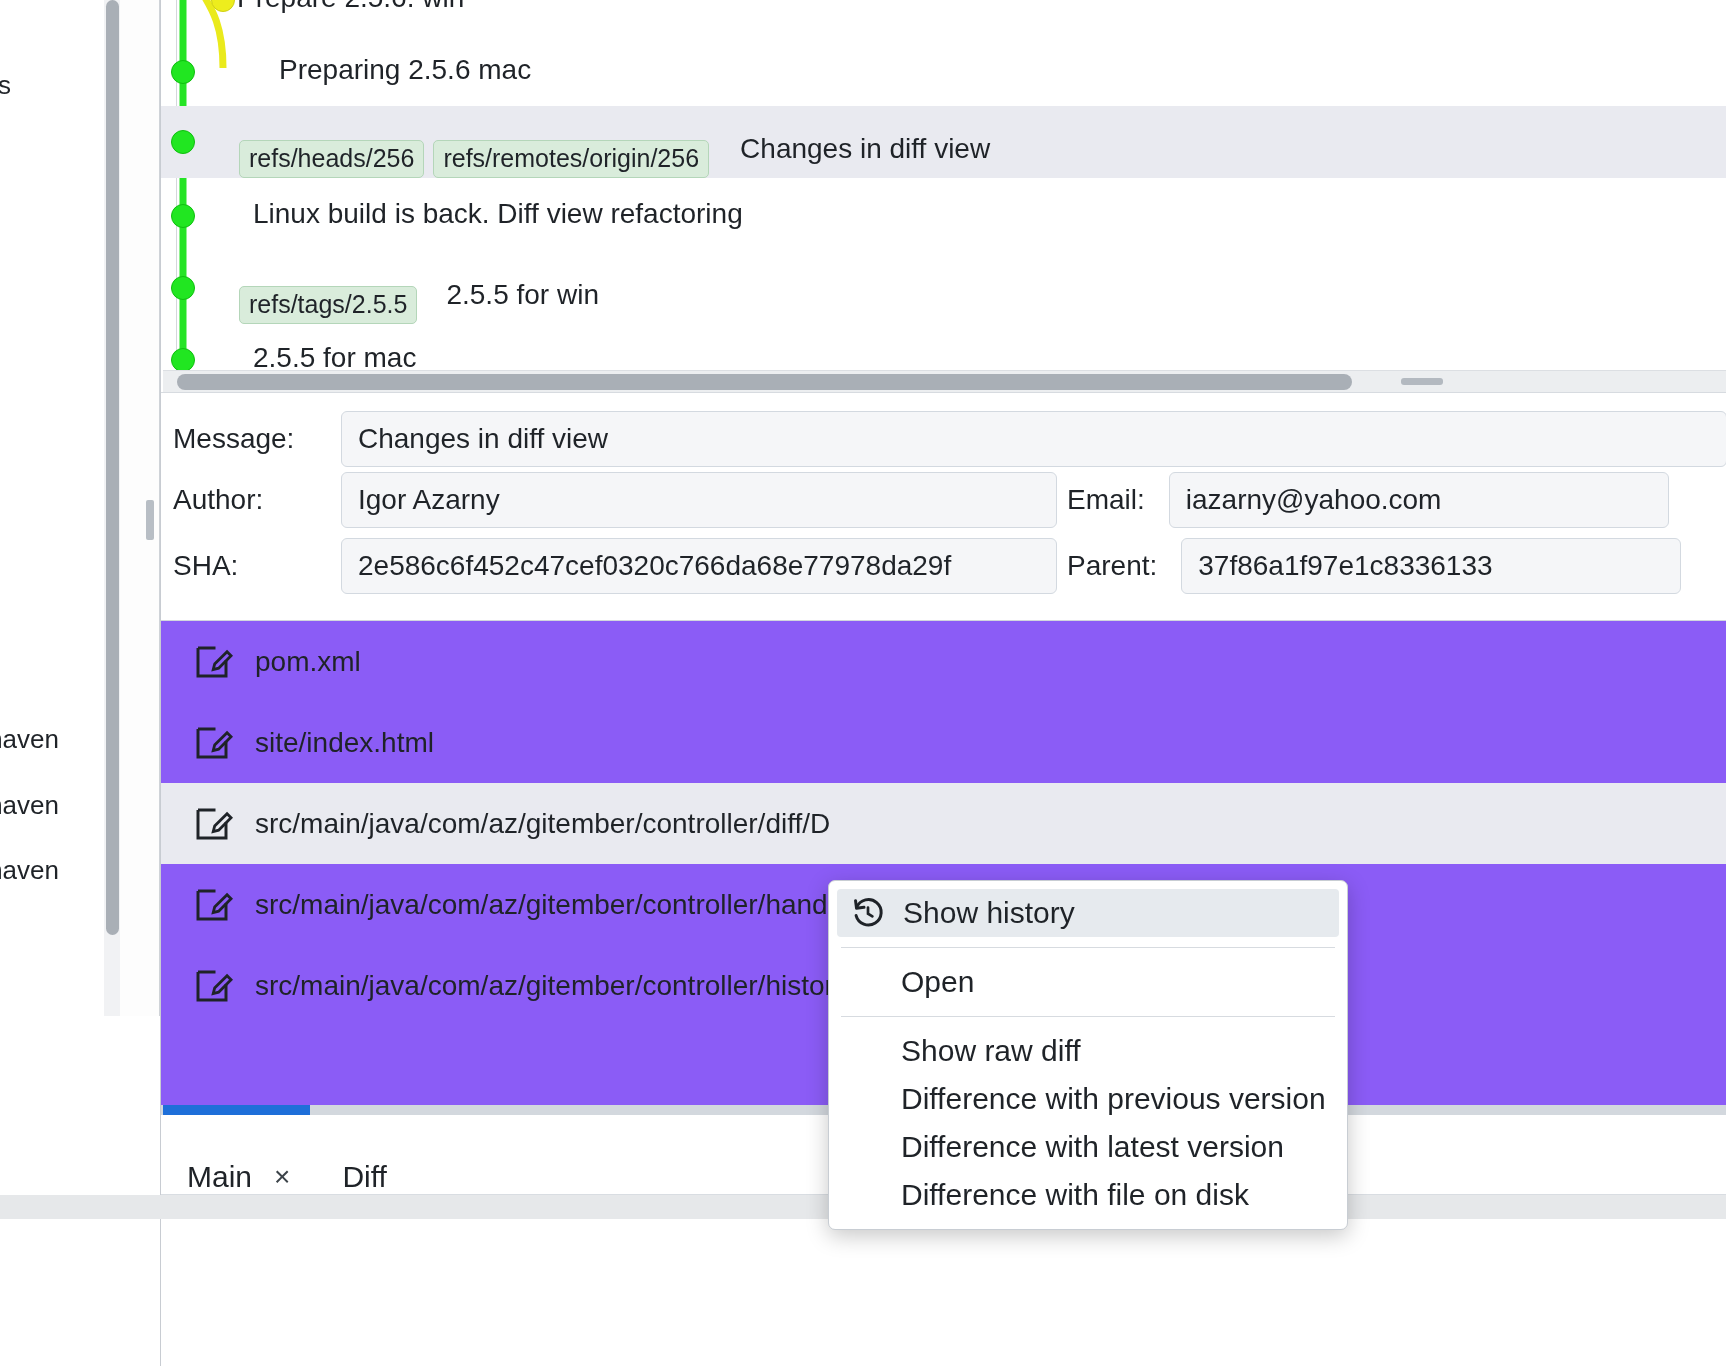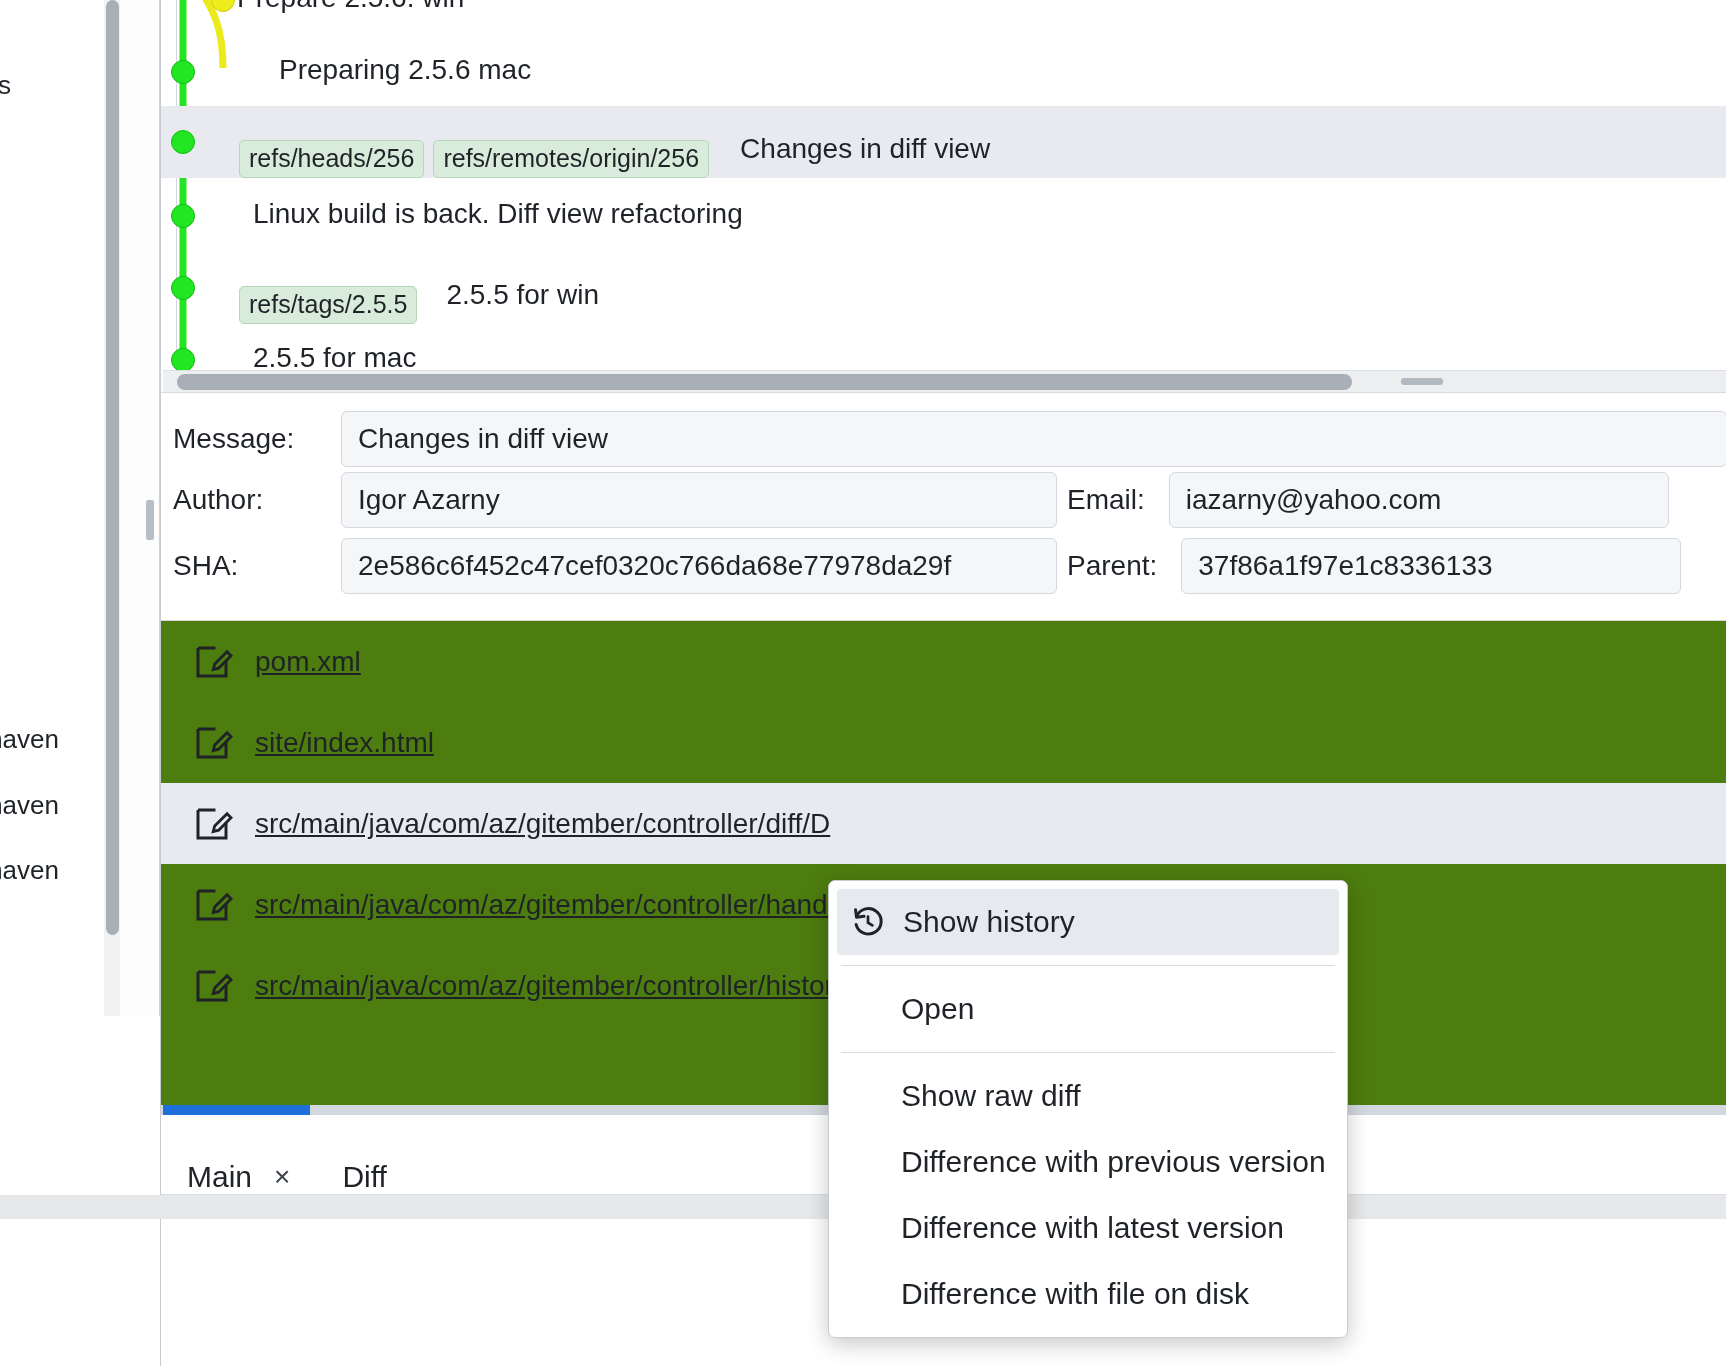--- a/index.html
+++ b/index.html
@@ -105,23 +105,22 @@
   }
   .fb-message { width: 1390px; }
   .fb-author  { width: 716px; }
   .fb-email   { width: 500px; }
   .fb-sha     { width: 716px; }
   .fb-parent  { width: 500px; }
 
   
   .files {
     position: absolute; left: 0; top: 620px; width: 1566px; height: 485px;
-    background: #4d7c0f; border-top: 1px solid #d2d7dd;
+    background: #8b5cf6; border-top: 1px solid #d2d7dd;
     overflow: hidden;
-    text-decoration: underline;
   }
   .file-row {
     position: relative; height: 81px; display: flex; align-items: center;
     padding-left: 30px;
   }
   .file-row.selected { background: #e9eaf0; }
   .file-icon { width: 42px; height: 42px; flex: 0 0 auto; margin-right: 22px; }
   .file-name { font-size: 28px; color: #1f2328; white-space: nowrap; }
 
   
@@ -150,21 +149,21 @@
   }
 
   
   .ctx-menu {
     position: absolute; left: 828px; top: 880px; width: 520px;
     background: #ffffff; border: 1px solid #c8cdd3; border-radius: 7px;
     box-shadow: 0 6px 22px rgba(0,0,0,.22);
     padding: 8px 0 10px 0; z-index: 50;
   }
   .ctx-item {
-    display: flex; align-items: center; height: 66px;
+    display: flex; align-items: center; height: 48px;
     padding-left: 22px; font-size: 30px; color: #1f2328; white-space: nowrap;
   }
   .ctx-item.highlight { background: #e6eaee; border-radius: 4px; margin: 0 8px; padding-left: 14px; }
   .ctx-item .ctx-icon { width: 34px; height: 34px; margin-right: 18px; flex: 0 0 auto; }
   .ctx-item .ctx-label { }
   .ctx-item.indent { padding-left: 72px; }
   .ctx-sep { height: 1px; background: #d7dbe0; margin: 10px 12px; }
 </style>
 </head>
 <body>

